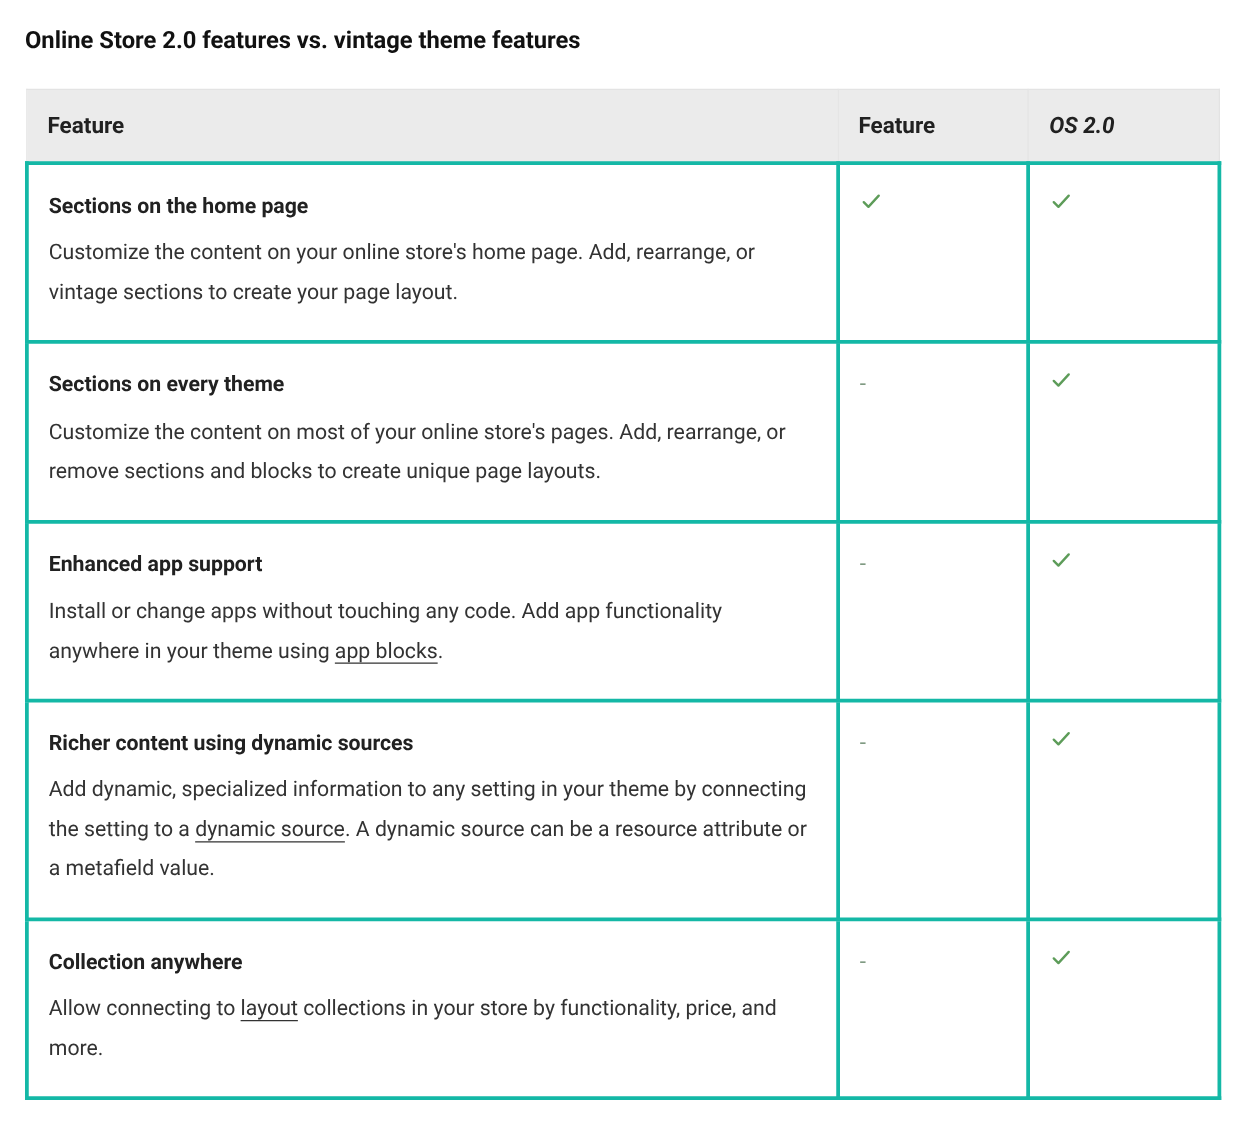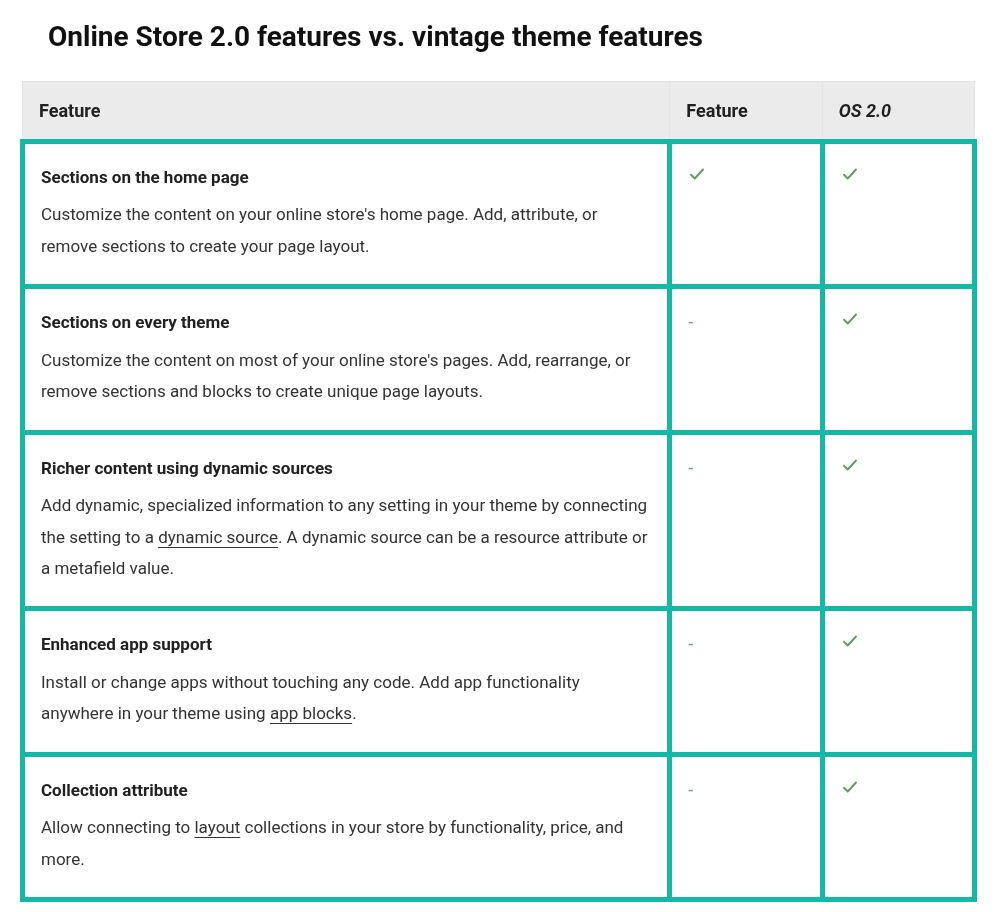--- a/index.html
+++ b/index.html
@@ -4,25 +4,24 @@
   <style>
     * { box-sizing: border-box; margin: 0; padding: 0; }
     body {
       font-family: -apple-system, BlinkMacSystemFont, "Segoe UI", Roboto, Helvetica, Arial, sans-serif;
       padding: 20px;
       color: #212121;
       background: #fff;
       width: 997px;
     }
     h2.page-title {
-      font-size: 28px;
+      font-size: 19px;
       font-weight: 700;
       color: #111;
       margin-bottom: 28px;
-      margin-left: 28px;
     }
     table.feature-table {
       width: 100%;
       border-collapse: collapse;
       border: 1px solid #e3e3e3;
       font-size: 17px;
       padding-left: 28px;
     }
     .feature-table th {
       background: #ebebeb;
@@ -31,21 +30,21 @@
       padding: 18px 16px;
       border: 1px solid #e3e3e3;
       color: #212121;
       font-size: 18px;
     }
     .feature-table th.col-feature { width: 68%; }
     .feature-table th.col-vintage { width: 16%; }
     .feature-table th.col-os20 { width: 16%; font-style: italic; }
     .feature-table td {
       padding: 18px 16px 22px 16px;
-      border: 5px solid #14b8a6;
+      border: 3px solid #14b8a6;
       vertical-align: top;
       line-height: 1.85;
       color: #333;
     }
     .feature-title {
       display: block;
       font-weight: 700;
       color: #212121;
       margin-bottom: 6px;
     }
@@ -74,50 +73,50 @@
 <table class="feature-table">
   <thead>
     <tr>
       <th class="col-feature">Feature</th>
       <th class="col-vintage">Feature</th>
       <th class="col-os20">OS 2.0</th>
     </tr>
   </thead>
   <tbody id="rows">
       <tr>
-        <td><span class="feature-title">Sections on the home page</span><span class="feature-desc"><span>Customize the content on your online store's home page. Add, attribute, or remove sections to create your page layout.</span></span></td>
+        <td><span class="feature-title">Sections on the home page</span><span class="feature-desc"><span>Customize the content on your online store's home page. Add, rearrange, or vintage sections to create your page layout.</span></span></td>
         <td class="mark-cell"><span class="check"><svg viewBox="0 0 24 24" fill="none" stroke="#5d9c59" stroke-width="2.5" stroke-linecap="round" stroke-linejoin="round">
               <polyline points="4 13 9 18 20 6"></polyline>
             </svg></span></td>
         <td class="mark-cell"><span class="check"><svg viewBox="0 0 24 24" fill="none" stroke="#5d9c59" stroke-width="2.5" stroke-linecap="round" stroke-linejoin="round">
               <polyline points="4 13 9 18 20 6"></polyline>
             </svg></span></td>
       </tr>
       <tr>
         <td><span class="feature-title">Sections on every theme</span><span class="feature-desc"><span>Customize the content on most of your online store's pages. Add, rearrange, or remove sections and blocks to create unique page layouts.</span></span></td>
         <td class="mark-cell"><span class="dash">-</span></td>
         <td class="mark-cell"><span class="check"><svg viewBox="0 0 24 24" fill="none" stroke="#5d9c59" stroke-width="2.5" stroke-linecap="round" stroke-linejoin="round">
               <polyline points="4 13 9 18 20 6"></polyline>
             </svg></span></td>
       </tr>
       <tr>
+        <td><span class="feature-title">Enhanced app support</span><span class="feature-desc"><span>Install or change apps without touching any code. Add app functionality anywhere in your theme using </span><span class="link">app blocks</span><span>.</span></span></td>
+        <td class="mark-cell"><span class="dash">-</span></td>
+        <td class="mark-cell"><span class="check"><svg viewBox="0 0 24 24" fill="none" stroke="#5d9c59" stroke-width="2.5" stroke-linecap="round" stroke-linejoin="round">
+              <polyline points="4 13 9 18 20 6"></polyline>
+            </svg></span></td>
+      </tr>
+      <tr>
         <td><span class="feature-title">Richer content using dynamic sources</span><span class="feature-desc"><span>Add dynamic, specialized information to any setting in your theme by connecting the setting to a </span><span class="link">dynamic source</span><span>. A dynamic source can be a resource attribute or a metafield value.</span></span></td>
         <td class="mark-cell"><span class="dash">-</span></td>
         <td class="mark-cell"><span class="check"><svg viewBox="0 0 24 24" fill="none" stroke="#5d9c59" stroke-width="2.5" stroke-linecap="round" stroke-linejoin="round">
               <polyline points="4 13 9 18 20 6"></polyline>
             </svg></span></td>
       </tr>
       <tr>
-        <td><span class="feature-title">Enhanced app support</span><span class="feature-desc"><span>Install or change apps without touching any code. Add app functionality anywhere in your theme using </span><span class="link">app blocks</span><span>.</span></span></td>
-        <td class="mark-cell"><span class="dash">-</span></td>
-        <td class="mark-cell"><span class="check"><svg viewBox="0 0 24 24" fill="none" stroke="#5d9c59" stroke-width="2.5" stroke-linecap="round" stroke-linejoin="round">
-              <polyline points="4 13 9 18 20 6"></polyline>
-            </svg></span></td>
-      </tr>
-      <tr>
-        <td><span class="feature-title">Collection attribute</span><span class="feature-desc"><span>Allow connecting to </span><span class="link">layout</span><span> collections in your store by functionality, price, and more.</span></span></td>
+        <td><span class="feature-title">Collection anywhere</span><span class="feature-desc"><span>Allow connecting to </span><span class="link">layout</span><span> collections in your store by functionality, price, and more.</span></span></td>
         <td class="mark-cell"><span class="dash">-</span></td>
         <td class="mark-cell"><span class="check"><svg viewBox="0 0 24 24" fill="none" stroke="#5d9c59" stroke-width="2.5" stroke-linecap="round" stroke-linejoin="round">
               <polyline points="4 13 9 18 20 6"></polyline>
             </svg></span></td>
       </tr>
     </tbody>
 </table>
 
 </body></html>

